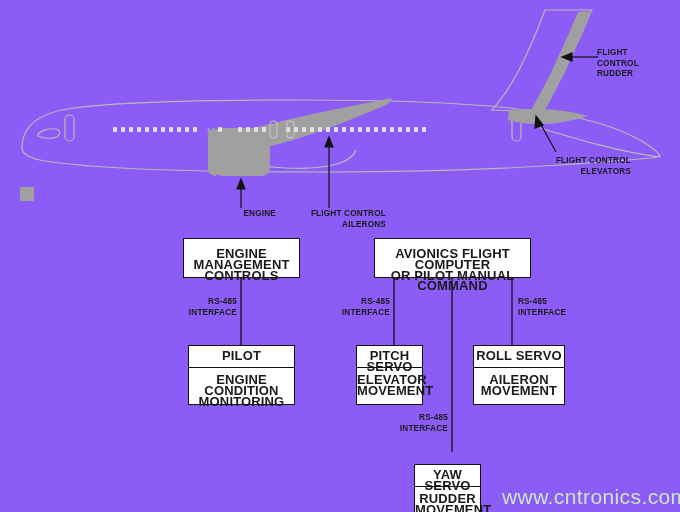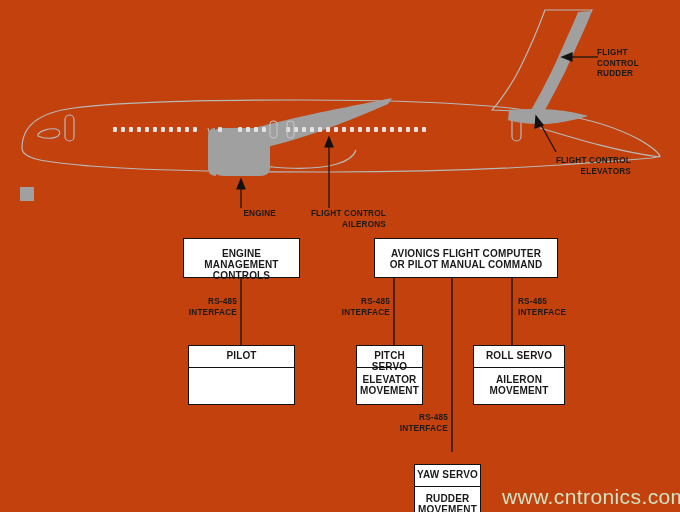--- a/index.html
+++ b/index.html
@@ -4,21 +4,21 @@
 <style>
   html, body {
     margin: 0;
     padding: 0;
     background: #ffffff;
   }
   #root {
     position: relative;
     width: 680px;
     height: 512px;
-    background: #c2410c;
+    background: #8b5cf6;
     font-family: "Liberation Sans", sans-serif;
     overflow: hidden;
   }
   svg.layer {
     position: absolute;
     left: 0;
     top: 0;
     width: 680px;
     height: 512px;
   }
@@ -40,21 +40,21 @@
     position: absolute;
     box-sizing: border-box;
     border: 1.3px solid #111111;
     background: #ffffff;
   }
   .box-text {
     position: absolute;
     left: 0;
     right: 0;
     text-align: center;
-    font-size: 10px;
+    font-size: 13px;
     font-weight: bold;
     color: #1a1a1a;
     line-height: 10.8px;
     white-space: pre-line;
     letter-spacing: 0.15px;
   }
   .divider {
     position: absolute;
     left: 0;
     right: 0;
@@ -215,28 +215,30 @@
 
       <line x1="512" y1="278" x2="512" y2="345"></line>
     </g>
   </svg>
 
   <div class="box" style="left:183px; top:238px; width:117px; height:40px;">
     <div class="box-text" style="top:10px;">ENGINE MANAGEMENT
 CONTROLS</div>
   </div>
 
-  <div class="box" style="left:374px; top:238px; width:184px; height:40px;">
+  <div class="box" style="left:374px; top:238px; width:157px; height:40px;">
     <div class="box-text" style="top:10px;">AVIONICS FLIGHT COMPUTER
 OR PILOT MANUAL COMMAND</div>
   </div>
 
   <div class="box" style="left:188px; top:345px; width:107px; height:60px;">
     <div class="box-text" style="top:5px;">PILOT</div>
     <div class="divider" style="top:21px;"></div>
+    <div class="box-text" style="top:29px;">ENGINE CONDITION
+MONITORING</div>
   </div>
 
   <div class="box" style="left:356px; top:345px; width:67px; height:60px;">
     <div class="box-text" style="top:5px;">PITCH SERVO</div>
     <div class="divider" style="top:21px;"></div>
     <div class="box-text" style="top:29px;">ELEVATOR
 MOVEMENT</div>
   </div>
 
   <div class="box" style="left:473px; top:345px; width:92px; height:60px;">

